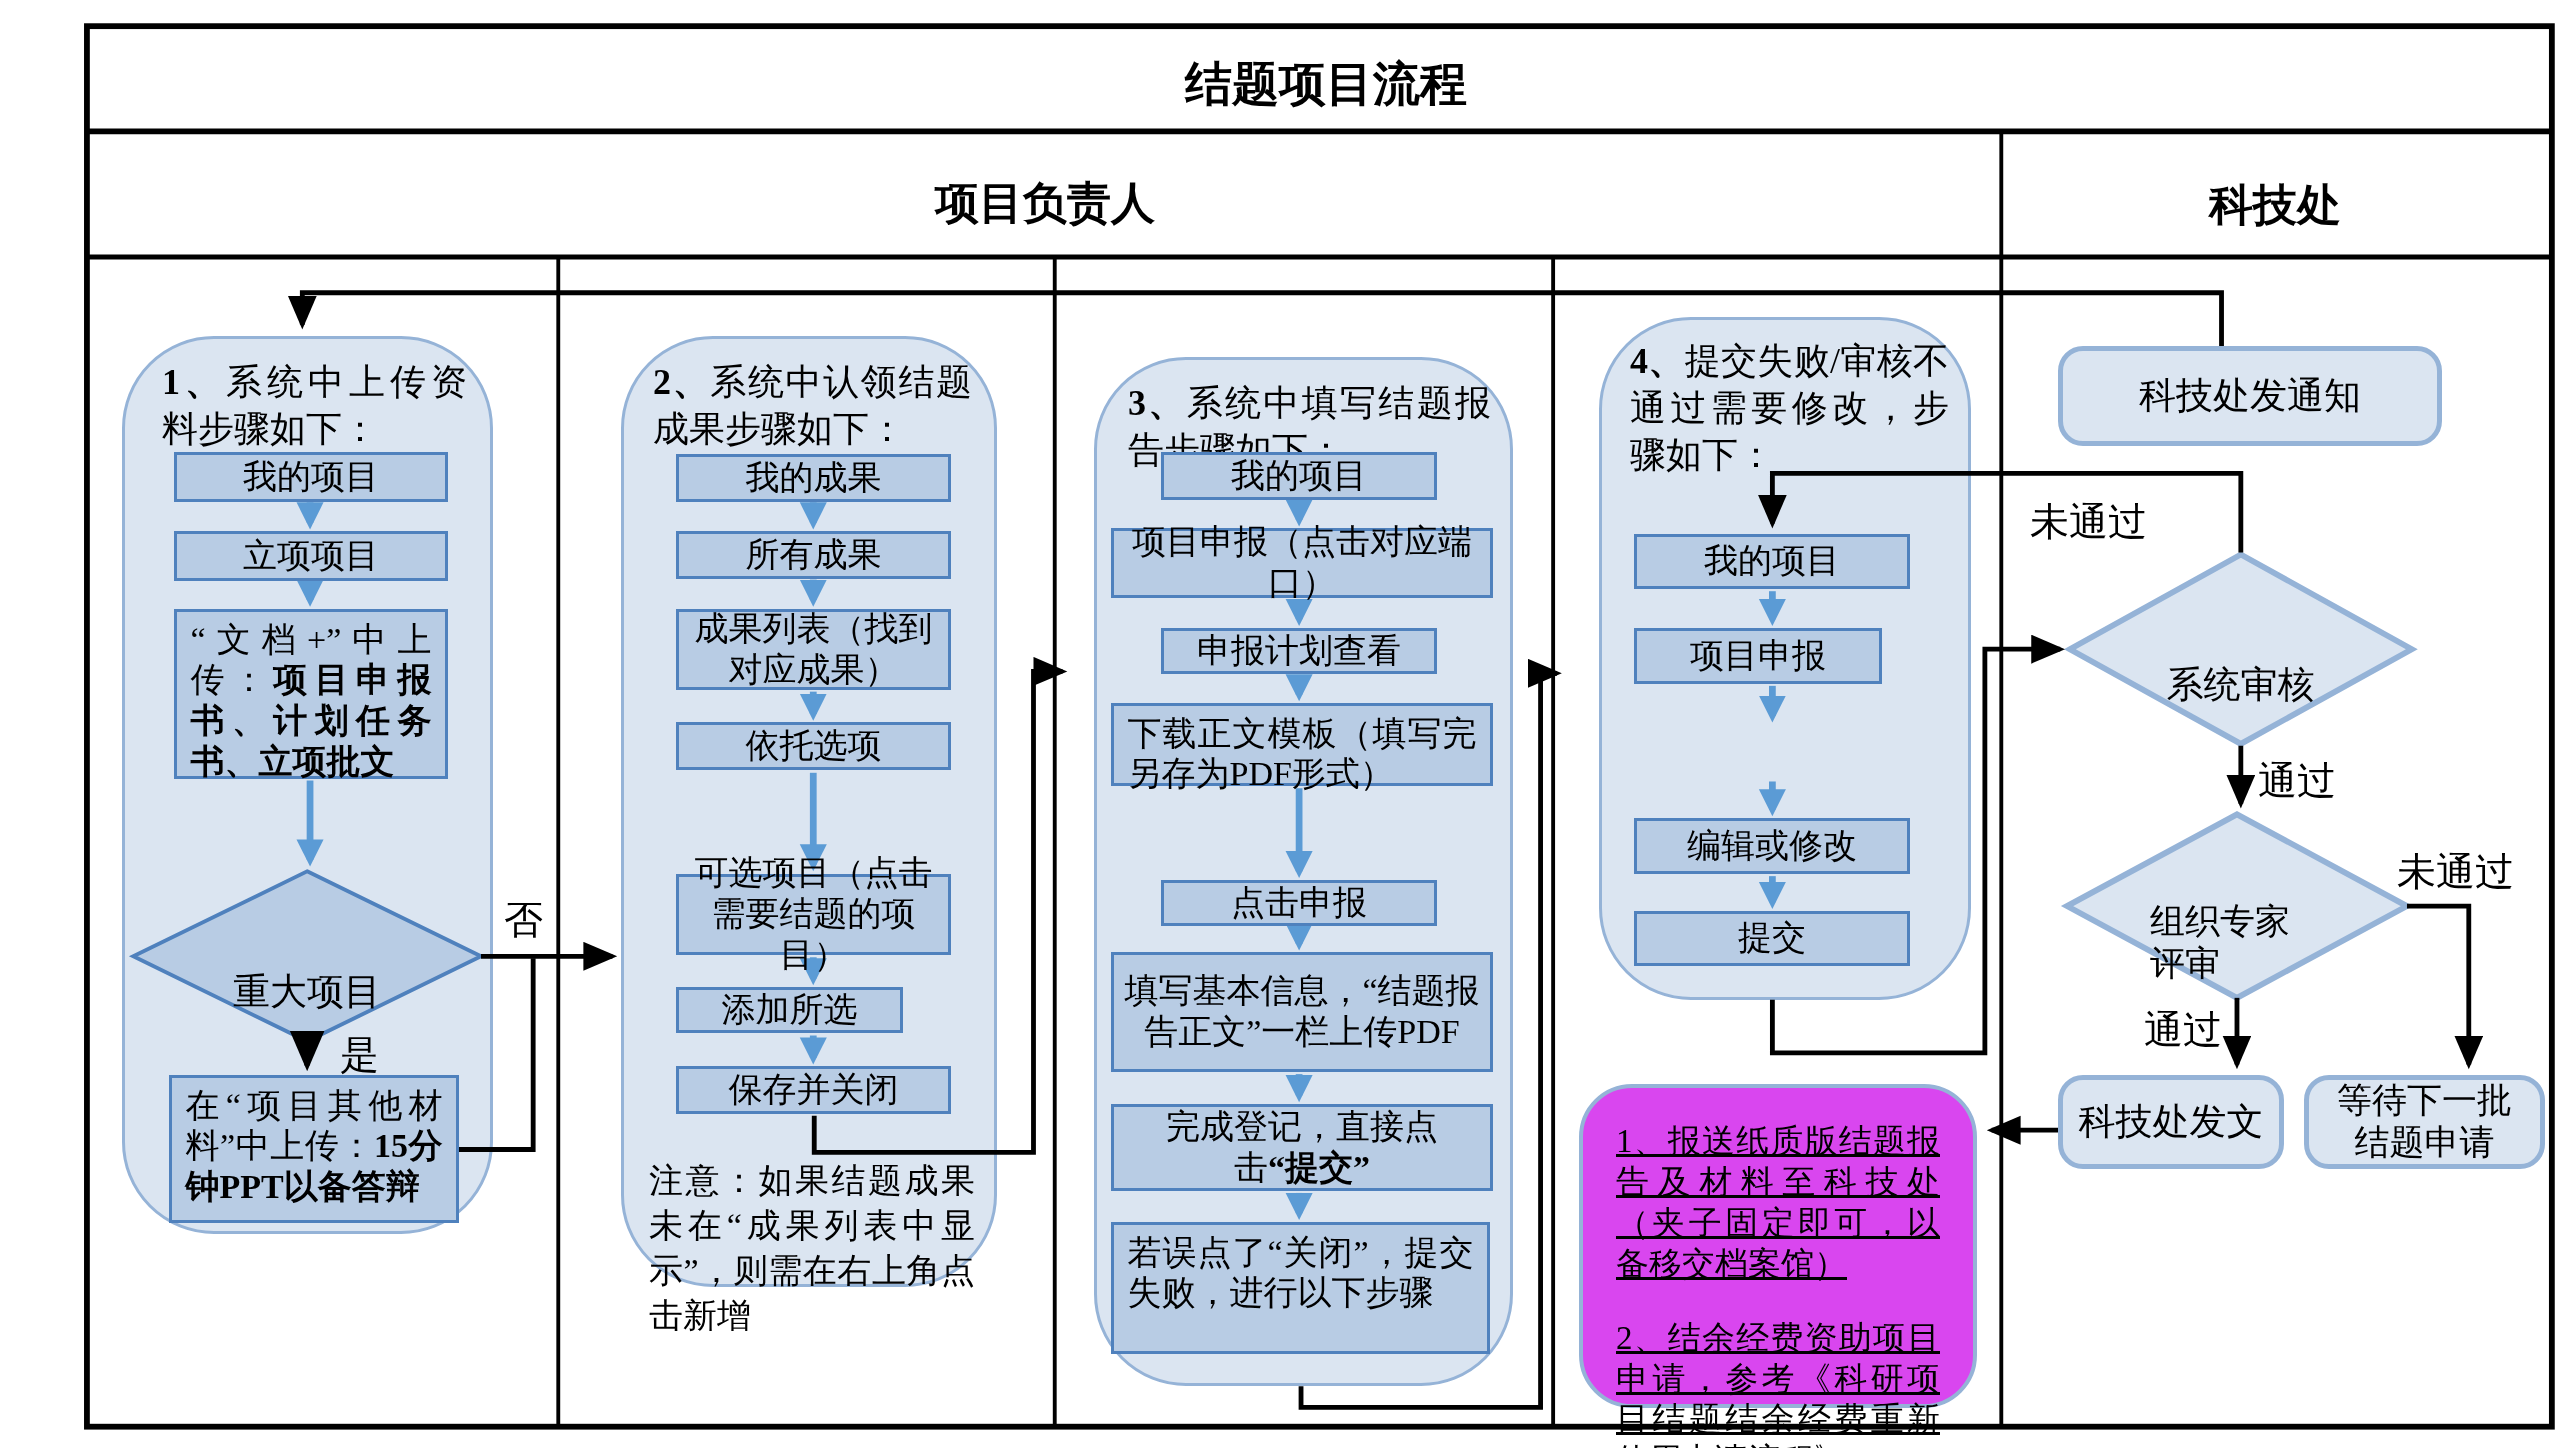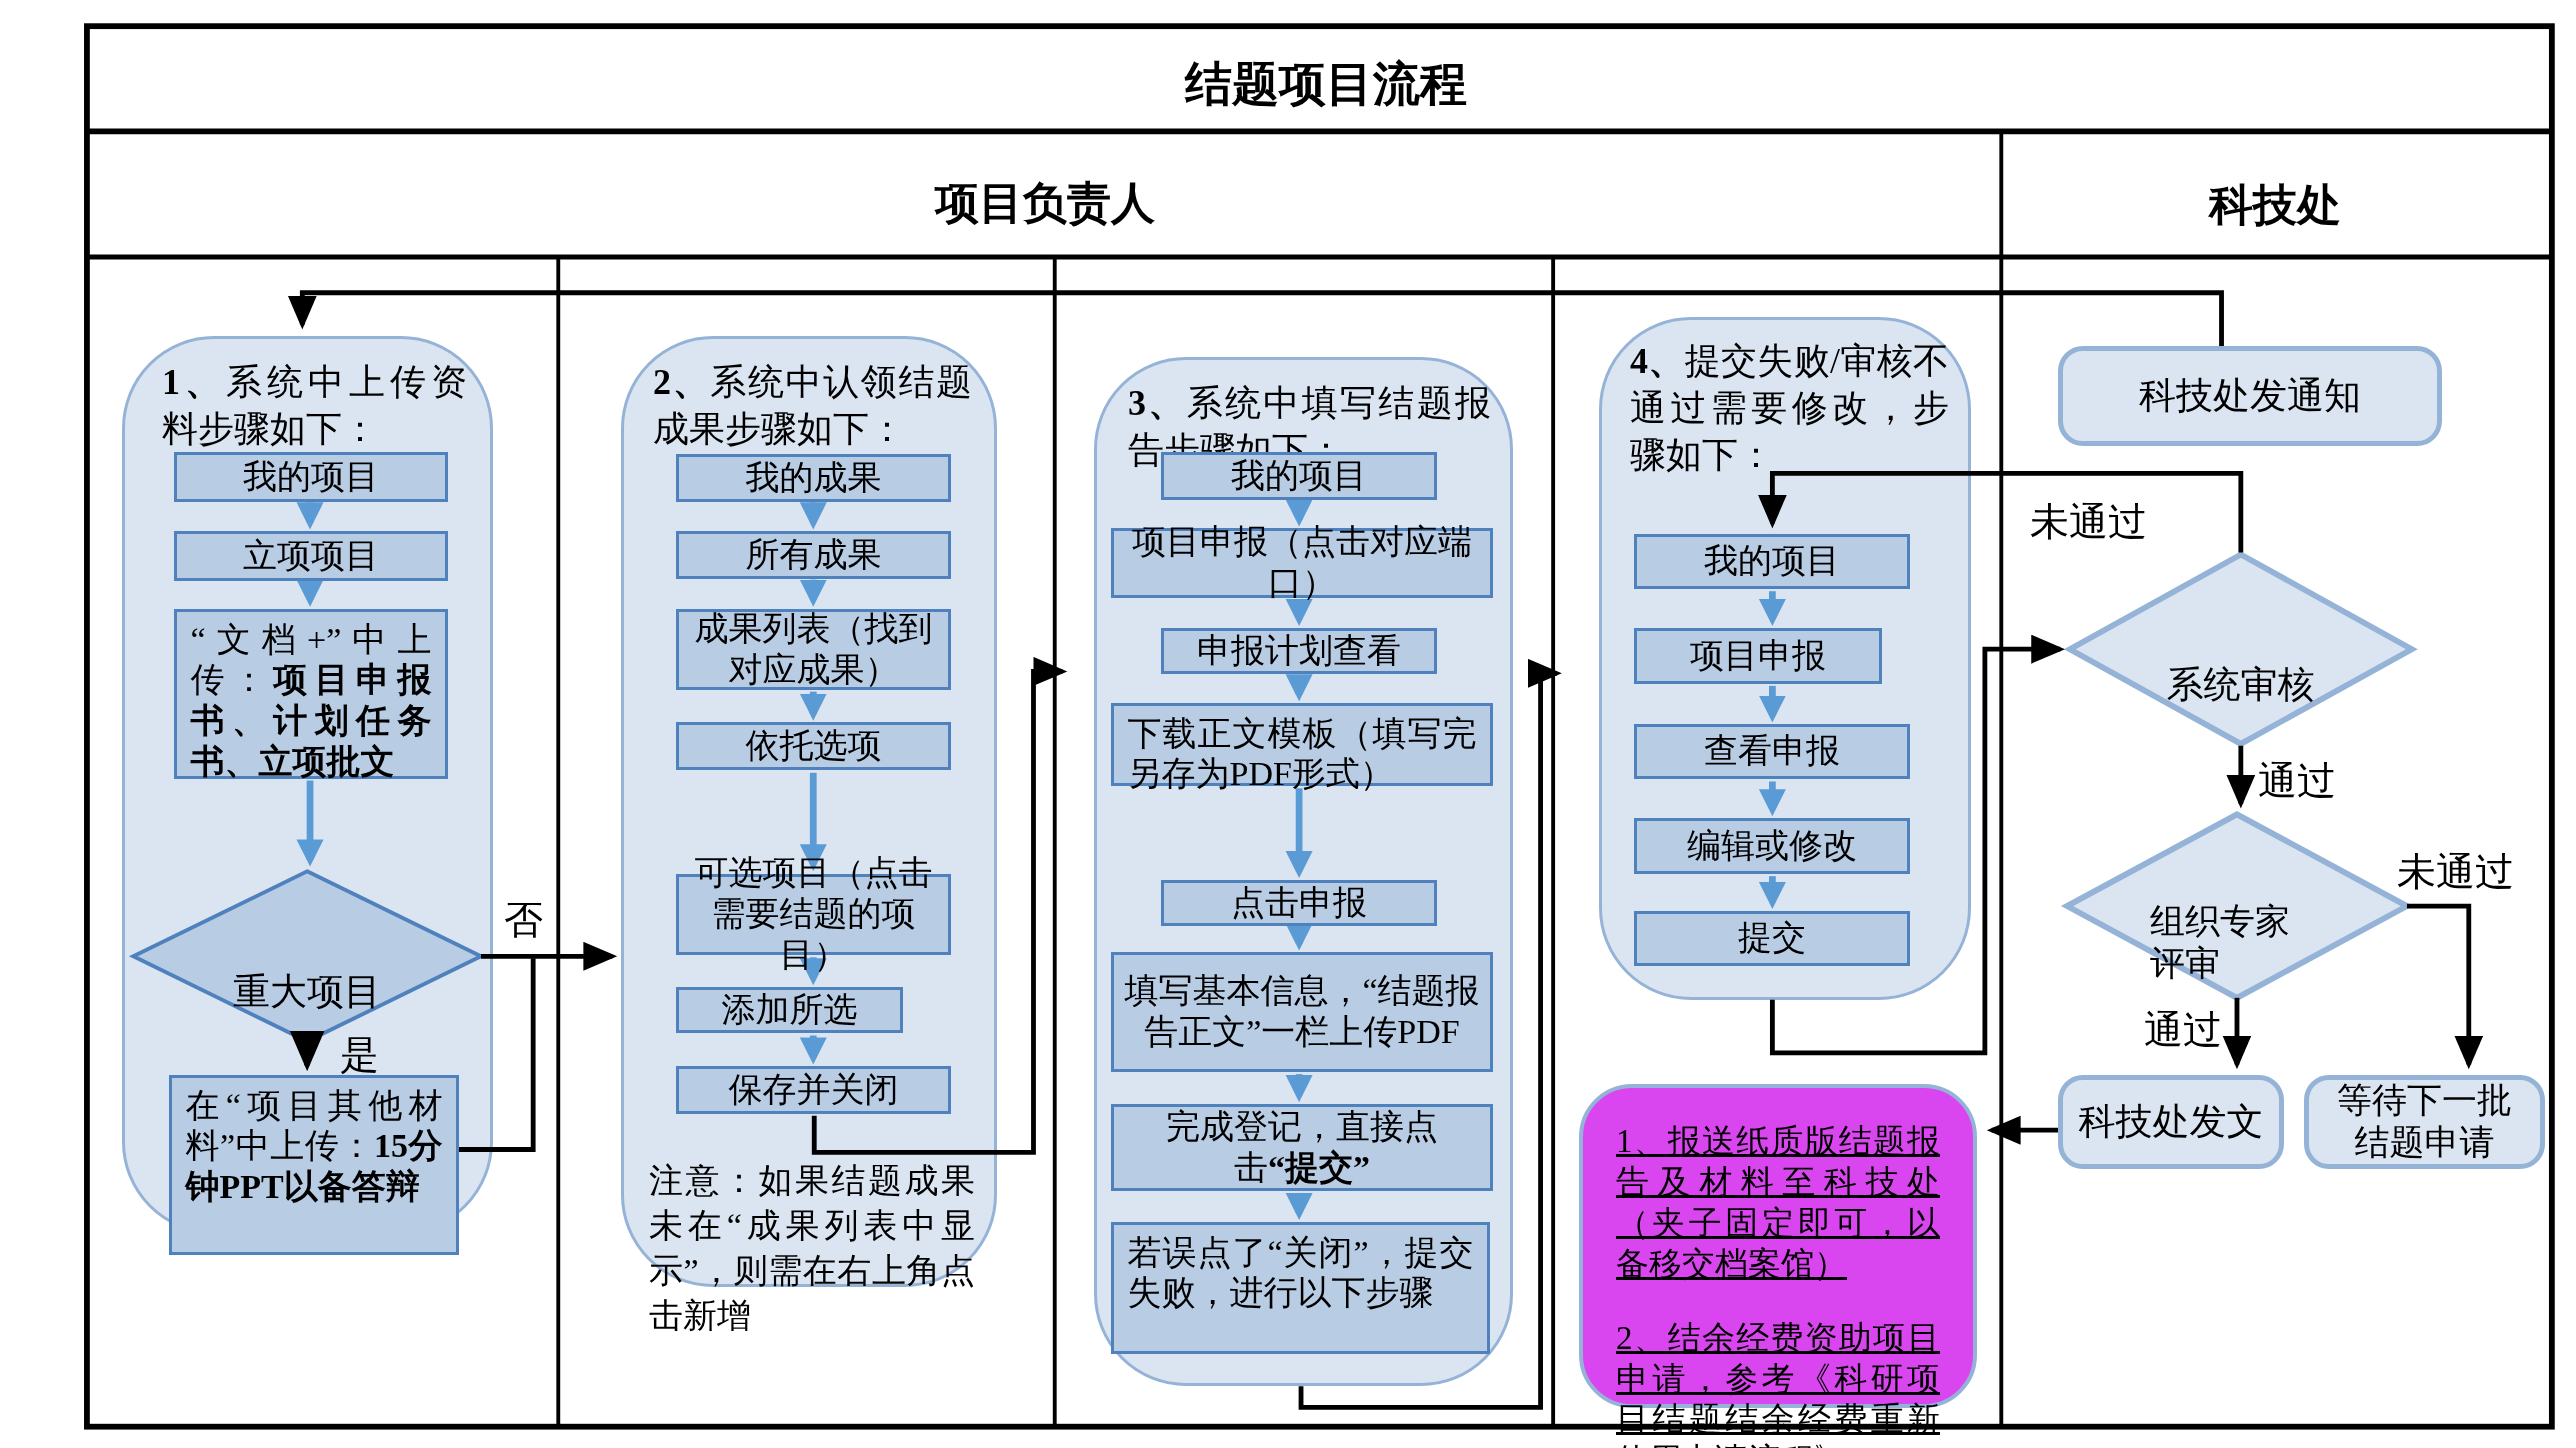--- a/index.html
+++ b/index.html
@@ -122,21 +122,21 @@
 
   <div class="intro" style="left:162px;top:359px;width:305px;">
     <span class="b">1、</span><span>系统中上传资料步骤如下：</span>
   </div>
   <div class="step" style="left:174px;top:452px;width:274px;height:50px;">我的项目</div>
   <div class="step" style="left:174px;top:531px;width:274px;height:50px;">立项项目</div>
   <div class="step justify" style="left:174px;top:609px;width:274px;height:170px;">
     <span>“文档+”中上传：</span><span class="b">项目申报书、计划任务书、立项批文</span>
   </div>
   <div class="dlabel" style="left:220px;top:933px;width:174px;height:46px;">重大项目</div>
-  <div class="step justify" style="left:169px;top:1075px;width:290px;height:180px;">
+  <div class="step justify" style="left:169px;top:1075px;width:290px;height:148px;">
     <span>在“项目其他材料”中上传：</span><span class="b">15分钟PPT以备答辩</span>
   </div>
   <span class="elabel" style="left:504px;top:900px;">否</span>
   <span class="elabel" style="left:340px;top:1035px;">是</span>
 
   <div class="intro" style="left:653px;top:359px;width:319px;">
     <span class="b">2、</span><span>系统中认领结题成果步骤如下：</span>
   </div>
   <div class="step" style="left:676px;top:454px;width:275px;height:48px;">我的成果</div>
   <div class="step" style="left:676px;top:531px;width:275px;height:48px;">所有成果</div>
@@ -159,21 +159,20 @@
   <div class="step" style="left:1111px;top:1104px;width:382px;height:87px;">
     <span><span>完成登记，直接点击</span><span class="b">“提交”</span></span>
   </div>
   <div class="step justify" style="left:1111px;top:1222px;width:379px;height:132px;">若误点了“关闭”，提交失败，进行以下步骤</div>
 
   <div class="intro" style="left:1630px;top:338px;width:319px;">
     <span class="b">4、</span><span>提交失败/审核不通过需要修改，步骤如下：</span>
   </div>
   <div class="step" style="left:1634px;top:534px;width:276px;height:55px;">我的项目</div>
   <div class="step" style="left:1634px;top:628px;width:248px;height:56px;">项目申报</div>
-  <div class="step" style="left:1634px;top:724px;width:276px;height:55px;">查看申报</div>
   <div class="step" style="left:1634px;top:818px;width:276px;height:56px;">编辑或修改</div>
   <div class="step" style="left:1634px;top:911px;width:276px;height:55px;">提交</div>
 
   <div class="tbox" style="left:2058px;top:346px;width:384px;height:100px;">科技处发通知</div>
   <div class="dlabel" style="left:2144px;top:626px;width:193px;height:46px;">系统审核</div>
   <div class="dlabel" style="left:2150px;top:858px;width:174px;height:97px;font-size:35px;">组织专家评审</div>
   <div class="tbox" style="left:2058px;top:1075px;width:226px;height:94px;">科技处发文</div>
   <div class="tbox" style="left:2304px;top:1075px;width:241px;height:94px;font-size:35px;padding:0 19.3px;">等待下一批结题申请</div>
 
   <span class="elabel" style="left:2030px;top:502px;">未通过</span>

